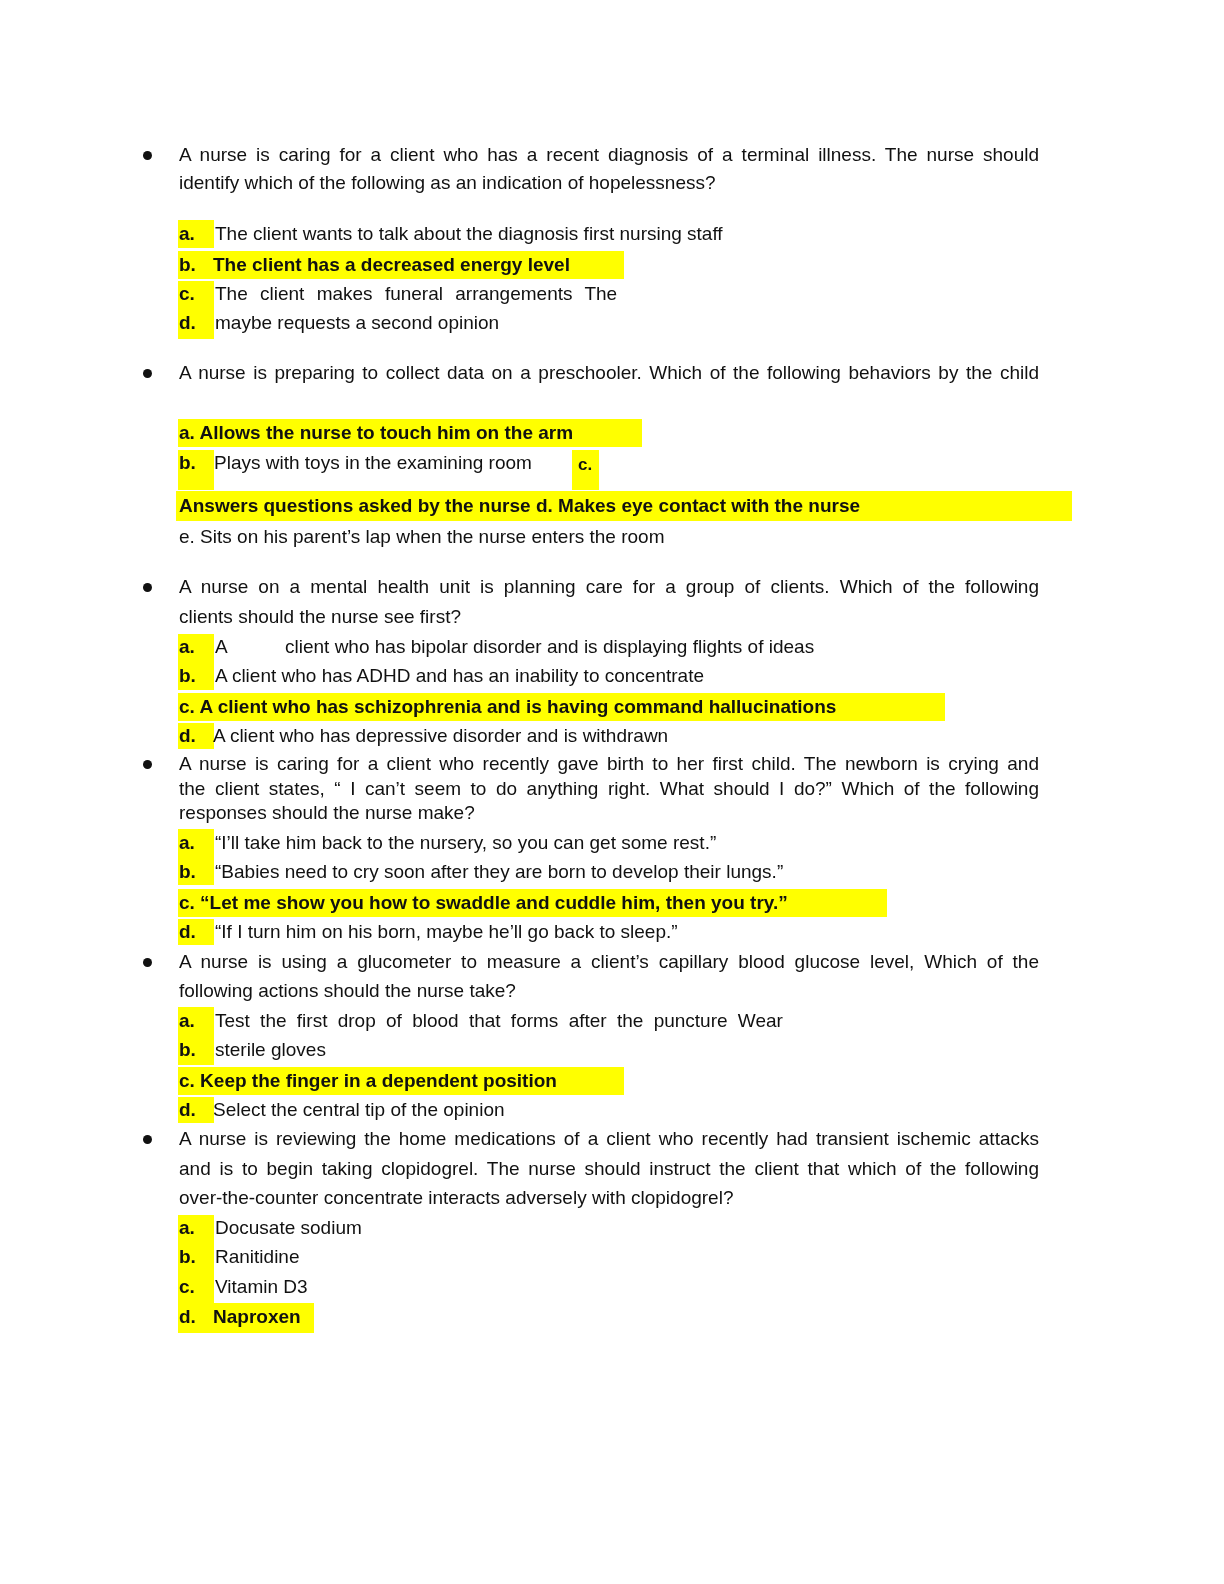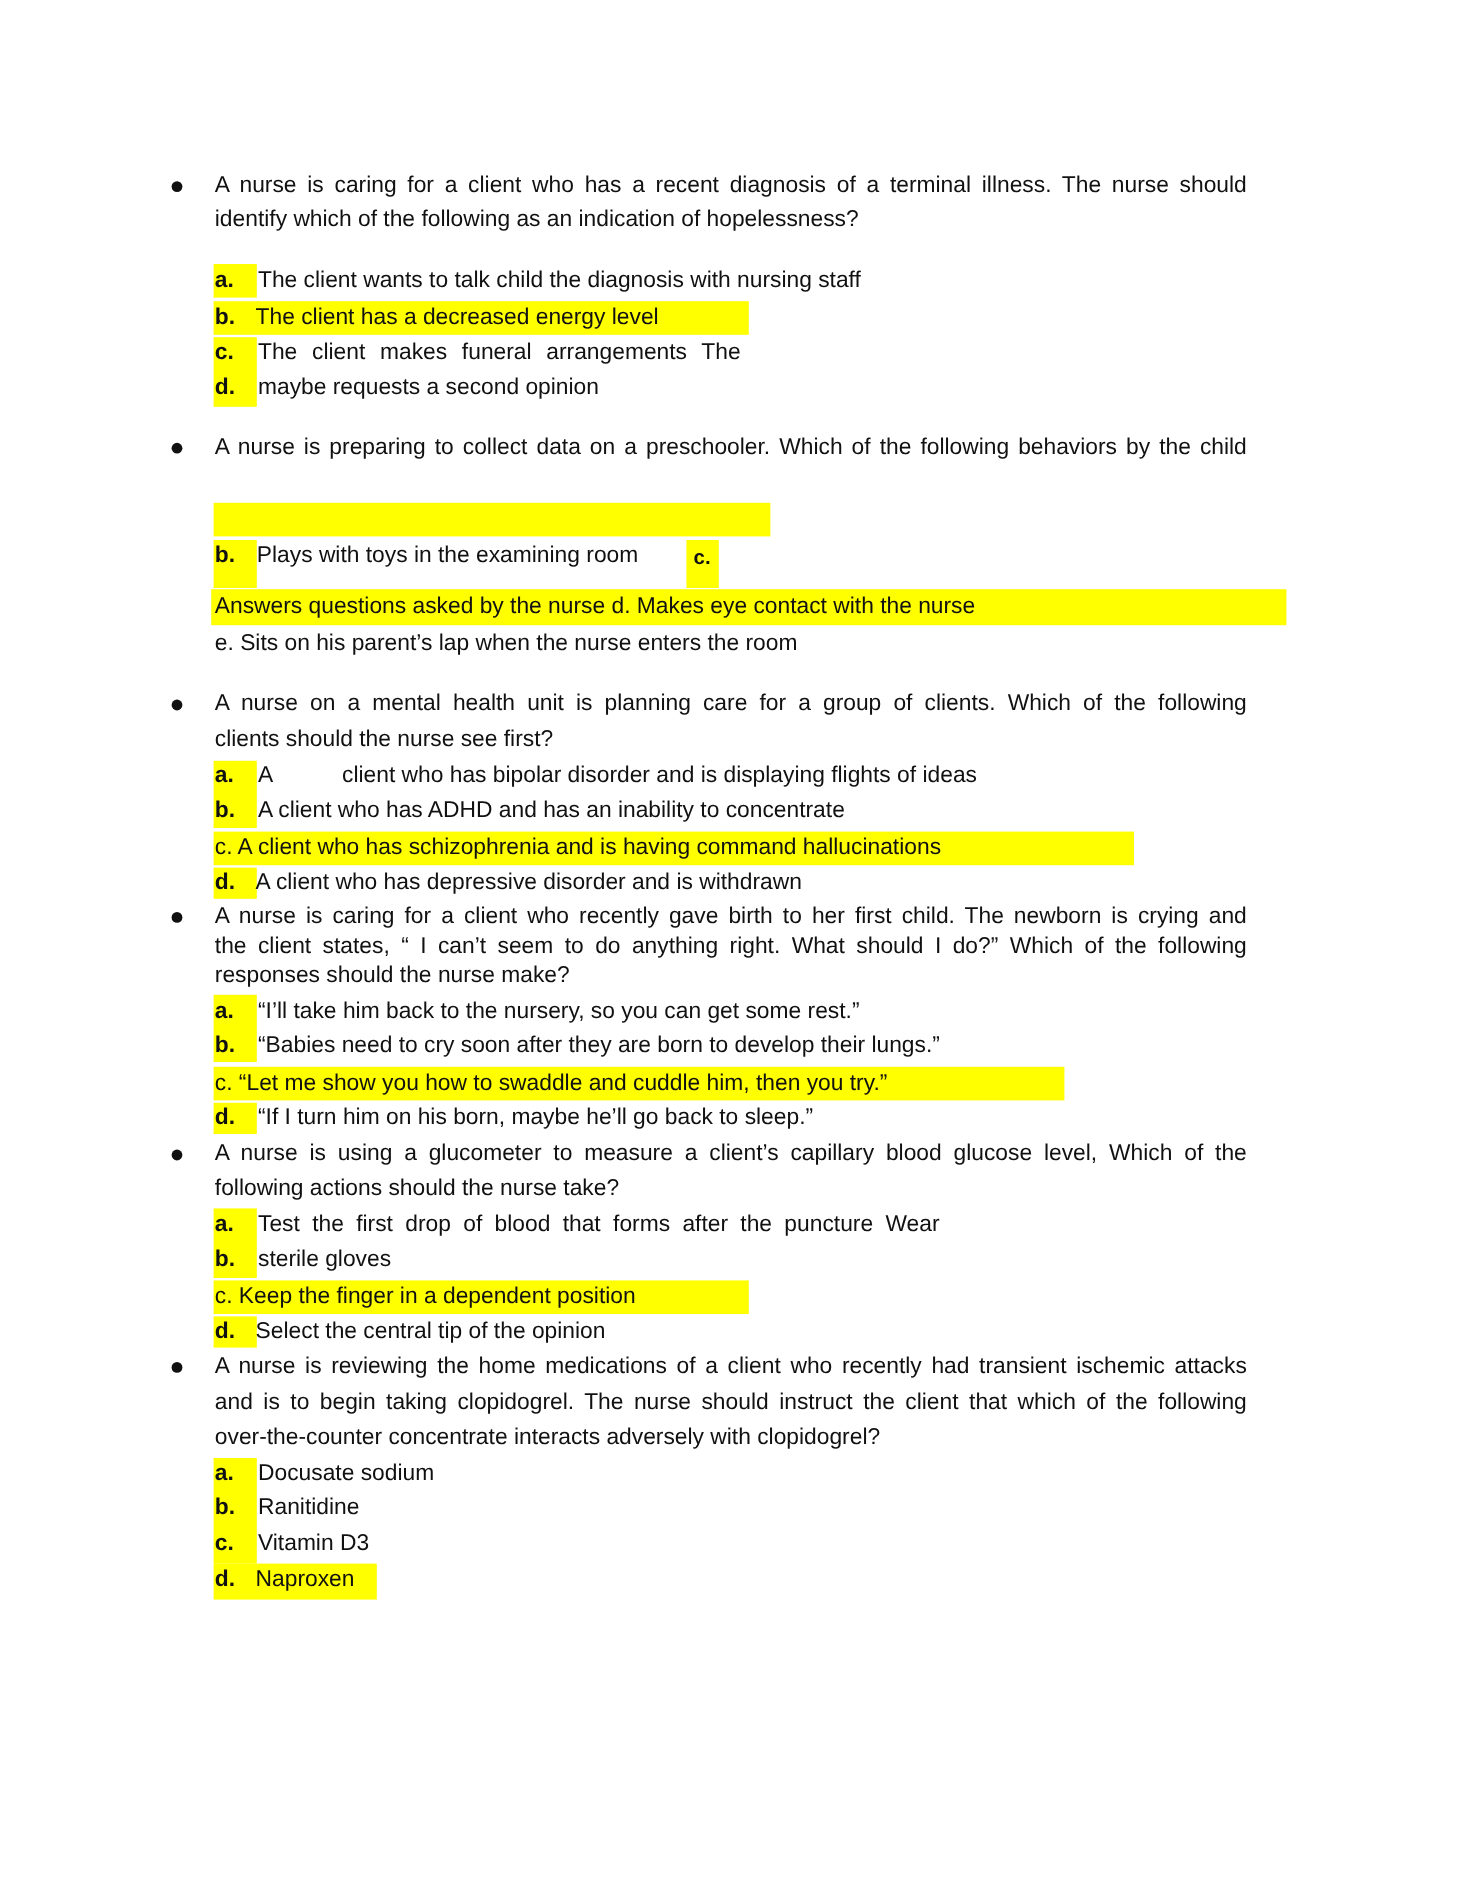--- a/index.html
+++ b/index.html
@@ -5,53 +5,54 @@
   html, body { margin: 0; padding: 0; background: #ffffff; }
   body { width: 1224px; height: 1584px; position: relative; overflow: hidden;
          font-family: "Liberation Sans", sans-serif; color: #111; }
   .page { position: absolute; left: 0; top: 0; width: 1224px; height: 1160px; background: #fff; }
   .bullet { position: absolute; left: 143px; width: 9px; height: 9px; border-radius: 50%; background: #111; }
   .line { position: absolute; left: 179px; font-size: 19px; line-height: 24px; white-space: nowrap; }
   .just { display: block; width: 860px; text-align: justify; text-align-last: justify; }
   .hl { position: absolute; background: #ffff00; }
   .lbl { position: absolute; left: 179px; font-size: 19px; line-height: 24px; font-weight: bold; }
   .opt { position: absolute; left: 215px; font-size: 19px; line-height: 24px; white-space: nowrap; }
-  .bold { font-weight: normal; }
+  .bold { font-weight: bold; }
 </style>
 </head>
 <body>
 
 <div class="page">
 
   <div class="bullet" style="top:151px"></div>
   <div class="line" style="top:143px">
       <span class="just">A nurse is caring for a client who has a recent diagnosis of a terminal illness. The nurse should</span>
     </div>
   <div class="line" style="top:171px">identify which of the following as an indication of hopelessness?</div>
 
   <div class="hl" style="left:178px;top:220px;width:36px;height:28px"></div>
   <div class="lbl" style="top:222px">a.</div>
-  <div class="opt" style="top:222px">The client wants to talk child the diagnosis with nursing staff</div>
+  <div class="opt" style="top:222px">The client wants to talk about the diagnosis first nursing staff</div>
 
   <div class="hl" style="left:178px;top:251px;width:446px;height:28px"></div>
   <div class="lbl" style="top:253px">b.</div>
   <div class="opt bold" style="top:253px;left:213px">The client has a decreased energy level</div>
 
   <div class="hl" style="left:178px;top:281px;width:36px;height:58px"></div>
   <div class="lbl" style="top:282px">c.</div>
   <div class="opt" style="top:282px;word-spacing:7px">The client makes funeral arrangements The</div>
   <div class="lbl" style="top:311px">d.</div>
   <div class="opt" style="top:311px">maybe requests a second opinion</div>
 
   <div class="bullet" style="top:369px"></div>
   <div class="line" style="top:361px">
       <span class="just">A nurse is preparing to collect data on a preschooler. Which of the following behaviors by the child</span>
     </div>
 
   <div class="hl" style="left:178px;top:419px;width:464px;height:28px"></div>
+  <div class="line bold" style="top:421px">a. Allows the nurse to touch him on the arm</div>
 
   <div class="hl" style="left:178px;top:450px;width:36px;height:40px"></div>
   <div class="lbl" style="top:451px">b.</div>
   <div class="opt" style="top:451px;left:214px">Plays with toys in the examining room</div>
   <div class="hl" style="left:572px;top:450px;width:27px;height:40px"></div>
   <div class="lbl" style="top:453px;left:578px;font-size:17px">c.</div>
 
   <div class="hl" style="left:176px;top:491px;width:896px;height:30px"></div>
   <div class="line bold" style="top:494px">Answers questions asked by the nurse d. Makes eye contact with the nurse</div>
 

